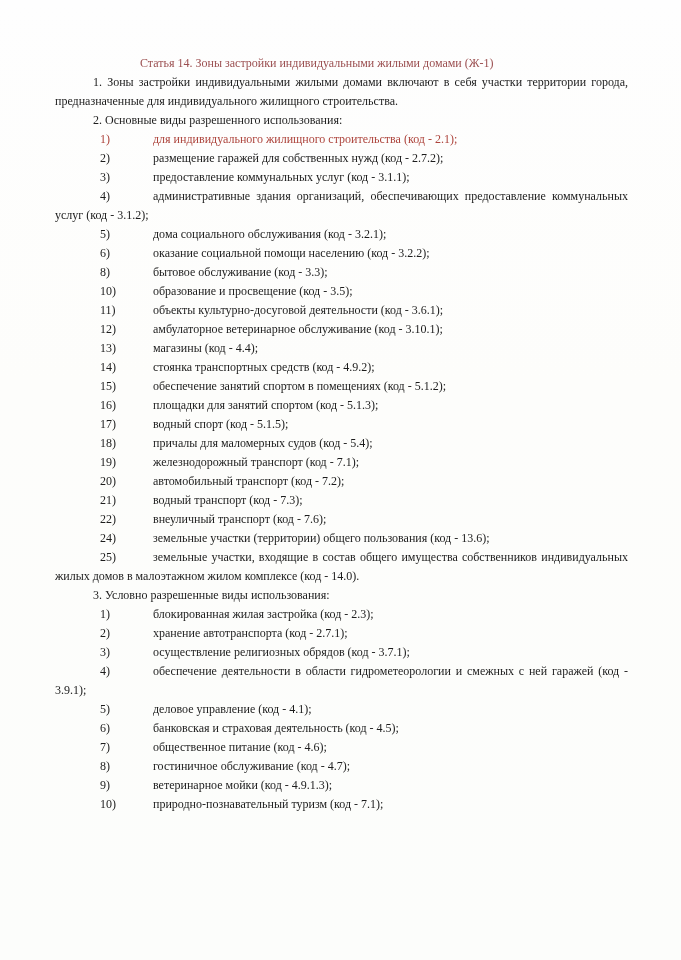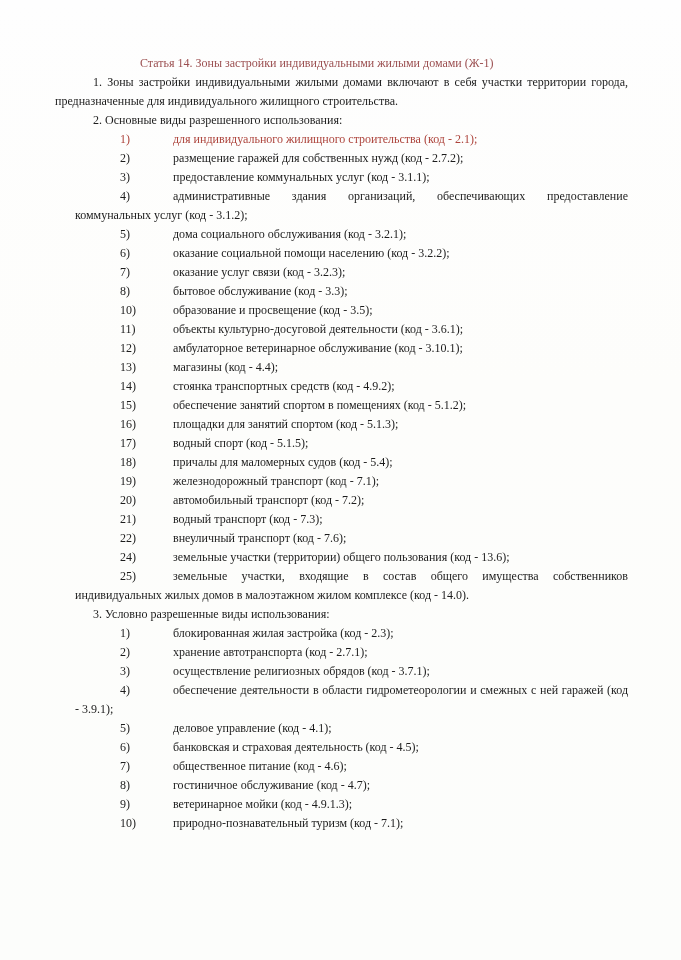--- a/index.html
+++ b/index.html
@@ -38,21 +38,20 @@
     color: var(--title-color, #9b4f50);
     white-space: nowrap;
   }
   .para {
     text-align: justify;
     text-indent: 38px;
   }
   .li {
     text-align: justify;
     text-indent: 45px;
-    margin-left: 20px;
   }
   .li .num {
     display: inline-block;
     width: 53px;
     text-indent: 0;
     vertical-align: baseline;
   }
   .li.red {
     color: var(--red-color, #ad443c);
   }
@@ -69,21 +68,20 @@
 
   <div class="para">2. Основные виды разрешенного использования:</div>
 
   <div>
       <div class="li red"><span class="num">1)</span><span>для индивидуального жилищного строительства (код - 2.1);</span></div>
       <div class="li"><span class="num">2)</span><span>размещение гаражей для собственных нужд (код - 2.7.2);</span></div>
       <div class="li"><span class="num">3)</span><span>предоставление коммунальных услуг (код - 3.1.1);</span></div>
       <div class="li"><span class="num">4)</span><span>административные здания организаций, обеспечивающих предоставление коммунальных услуг (код - 3.1.2);</span></div>
       <div class="li"><span class="num">5)</span><span>дома социального обслуживания (код - 3.2.1);</span></div>
       <div class="li"><span class="num">6)</span><span>оказание социальной помощи населению (код - 3.2.2);</span></div>
-      <div class="li"><span class="num">7)</span><span>оказание услуг связи (код - 3.2.3);</span></div>
       <div class="li"><span class="num">8)</span><span>бытовое обслуживание (код - 3.3);</span></div>
       <div class="li"><span class="num">10)</span><span>образование и просвещение (код - 3.5);</span></div>
       <div class="li"><span class="num">11)</span><span>объекты культурно-досуговой деятельности (код - 3.6.1);</span></div>
       <div class="li"><span class="num">12)</span><span>амбулаторное ветеринарное обслуживание (код - 3.10.1);</span></div>
       <div class="li"><span class="num">13)</span><span>магазины (код - 4.4);</span></div>
       <div class="li"><span class="num">14)</span><span>стоянка транспортных средств (код - 4.9.2);</span></div>
       <div class="li"><span class="num">15)</span><span>обеспечение занятий спортом в помещениях (код - 5.1.2);</span></div>
       <div class="li"><span class="num">16)</span><span>площадки для занятий спортом (код - 5.1.3);</span></div>
       <div class="li"><span class="num">17)</span><span>водный спорт (код - 5.1.5);</span></div>
       <div class="li"><span class="num">18)</span><span>причалы для маломерных судов (код - 5.4);</span></div>

